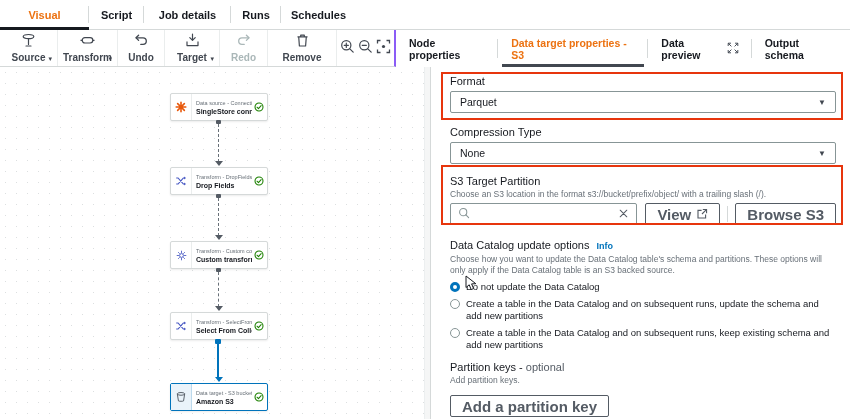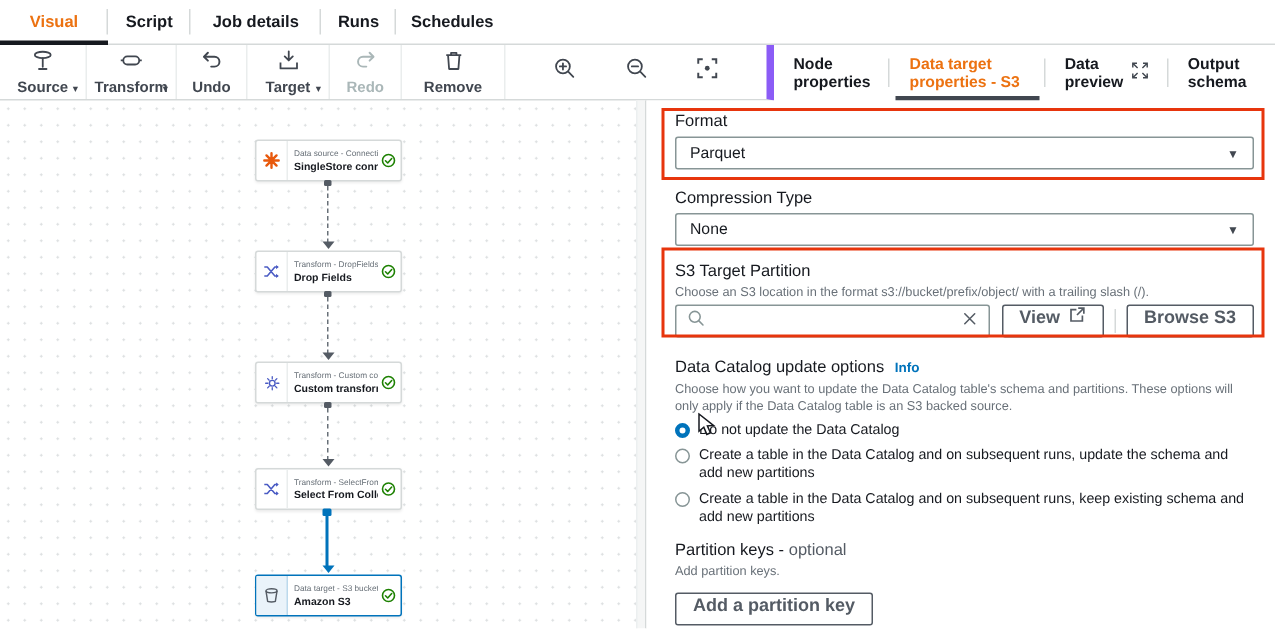--- a/index.html
+++ b/index.html
@@ -11,21 +11,21 @@
   .tabbar { display:flex; height:30px; border-bottom:1px solid #d5d9d9; background:#fff; }
   .top-tab { position:relative; display:flex; align-items:center; justify-content:center;
     font-size:11px; font-weight:bold; color:#16191f; cursor:pointer; }
   .top-tab:not(:last-child)::after { content:""; position:absolute; right:0; top:6px; bottom:6px;
     width:1px; background:#d5d9d9; }
   .top-tab.active { color:#ec7211; }
   .top-tab.active::before { content:""; position:absolute; left:0; right:0; bottom:-1px; height:3px; background:#16191f; }
 
   
   .second-row { display:flex; height:37px; }
-  .toolbar { display:flex; width:516px; border-bottom:1px solid #d5d9d9; border-right:5px solid #8b5cf6;justify-content:flex-end; }
+  .toolbar { display:flex; width:396px; border-bottom:1px solid #d5d9d9; border-right:2px solid #8b5cf6;justify-content:flex-end; }
   .tool-cell { position:relative; display:flex; flex-direction:column; align-items:center;
     justify-content:center; gap:1px; border-right:1px solid #eaeded; cursor:pointer; }
   .tool-label { font-size:10px; font-weight:bold; color:#414750; line-height:10px; }
   .tool-cell.disabled .tool-label { color:#aab7b8; }
   .tool-caret { position:absolute; bottom:3px; right:5px; font-size:7px; color:#414750; }
   .zoom-group { flex:1; display:flex; align-items:center; justify-content:space-evenly; }
   .zoom-btn { display:flex; align-items:center; cursor:pointer; }
   .panel-tabs { flex:1; display:flex; align-items:stretch; }
   .panel-tab { position:relative; display:flex; align-items:center; justify-content:center; gap:5px;
     padding:0 13px; font-size:10.5px; font-weight:bold; color:#16191f; cursor:pointer; }
@@ -69,21 +69,21 @@
   .select { margin-top:3px; height:22px; border:1px solid #879596; border-radius:2px; background:#fff;
     display:flex; align-items:center; justify-content:space-between; padding:0 9px; cursor:pointer; }
   .select-value { font-size:10.5px; color:#16191f; }
   .select-caret { font-size:8px; color:#414750; }
   .mt13 { margin-top:13px; } .mt11 { margin-top:11px; } .mt10 { margin-top:10px; }
   .s3-row { margin-top:3px; display:flex; align-items:center; }
   .search-box { flex:1; height:22px; border:1px solid #879596; border-radius:2px; background:#fff;
     display:flex; align-items:center; padding:0 7px; gap:6px; }
   .search-input { flex:1; border:none; outline:none; font-size:10.5px; font-family:inherit; min-width:0; }
   .btn { height:22px; background:#fff; border:1px solid #545b64; border-radius:2px; color:#545b64;
-    font-size:12px; font-weight:bold; font-family:inherit; display:inline-flex; 
+    font-size:15px; font-weight:bold; font-family:inherit; display:inline-flex; align-items:center;
     justify-content:center; gap:5px; padding:0 11px; cursor:pointer; white-space:nowrap; }
   .btn-sep { width:1px; height:16px; background:#d5d9d9; margin:0 7px; }
   .ml8 { margin-left:8px; }
   .info-link { font-size:9px; font-weight:bold; color:#0073bb; margin-left:7px; cursor:pointer; }
   .radio-row { display:flex; gap:6px; margin-top:5px; cursor:pointer; }
   .radio-circle { flex:0 0 auto; width:10px; height:10px; border-radius:50%; border:1px solid #879596;
     background:#fff; margin-top:1px; }
   .radio-circle.checked { border:3px solid #0073bb; }
   .radio-label { font-size:9.5px; color:#16191f; line-height:12px; max-width:372px; }
   .opt-italic { color:#545b64; }
@@ -92,21 +92,21 @@
   
   .red-box { position:absolute; border:2px solid #e7350d; pointer-events:none; z-index:5; }
   .cursor { position:absolute; z-index:9; pointer-events:none; }
 </style>
 </head>
 <body>
 
 <div class="app">
 
   <div class="tabbar" id="topTabs">
-      <div class="top-tab active" style="width: 72px;">
+      <div class="top-tab active" style="width: 89px;">
         <span>Visual</span>
       </div>
       <div class="top-tab" style="width: 55px;">
         <span>Script</span>
       </div>
       <div class="top-tab" style="width: 87px;">
         <span>Job details</span>
       </div>
       <div class="top-tab" style="width: 50px;">
         <span>Runs</span>

